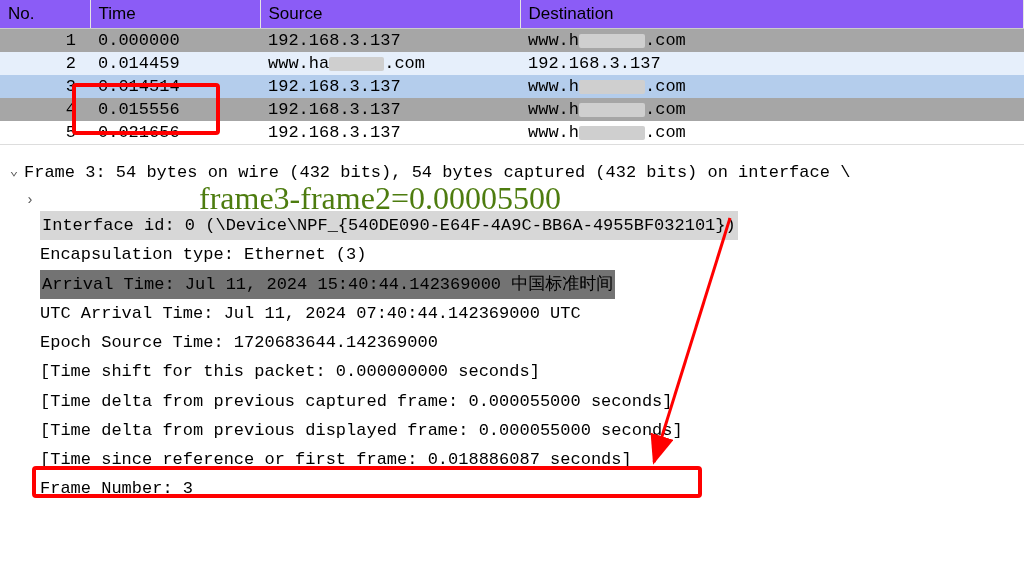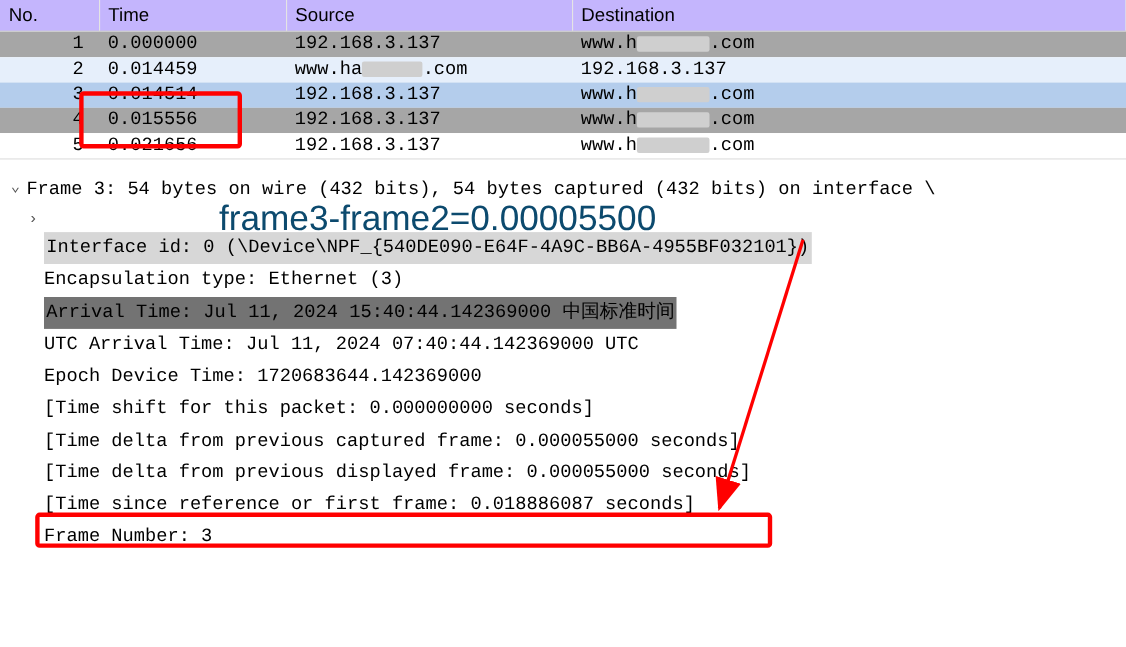--- a/index.html
+++ b/index.html
@@ -15,21 +15,21 @@
   .packet-table {
     width: 100%;
     border-collapse: collapse;
   }
   .packet-table thead th {
     text-align: left;
     font-weight: 400;
     font-size: 17px;
     padding: 4px 8px;
     border-bottom: 1px solid #ccc;
-    background: #c4b5fd;
+    background: #8b5cf6;
     border-right: 1px solid #e4e4e4;
   }
   .packet-table td {
     padding: 2px 8px;
     font-family: Consolas, "Courier New", monospace;
     font-size: 17px;
     white-space: nowrap;
   }
   .col-no { width: 90px; text-align: right; padding-right: 14px !important; }
   .col-time { width: 170px; margin-top: 24px; }
@@ -93,23 +93,23 @@
 
   
   .anno-box1 {
     position: absolute;
     border: 4px solid #ff0000;
     border-radius: 4px;
     pointer-events: none;
   }
   .anno-text {
     position: absolute;
-    color: #0c4a6e;
+    color: #4d7c0f;
     font-size: 32px;
-    font-family: Liberation Sans, sans-serif;
+    font-family: Liberation Serif, serif;
     font-weight: 400;
     pointer-events: none;
     white-space: nowrap;
   }
   .anno-arrow {
     position: absolute;
     pointer-events: none;
   }
 </style>
 </head>
@@ -172,21 +172,21 @@
   <div class="detail-line">
     <span>Encapsulation type: Ethernet (3)</span>
   </div>
   <div class="detail-line">
     <span class="hl-lightgray">Arrival Time: Jul 11, 2024 15:40:44.142369000 中国标准时间</span>
   </div>
   <div class="detail-line">
     <span>UTC Arrival Time: Jul 11, 2024 07:40:44.142369000 UTC</span>
   </div>
   <div class="detail-line">
-    <span>Epoch Device Time: 1720683644.142369000</span>
+    <span>Epoch Source Time: 1720683644.142369000</span>
   </div>
   <div class="detail-line">
     <span>[Time shift for this packet: 0.000000000 seconds]</span>
   </div>
   <div class="detail-line">
     <span>[Time delta from previous captured frame: 0.000055000 seconds]</span>
   </div>
   <div class="detail-line">
     <span>[Time delta from previous displayed frame: 0.000055000 seconds]</span>
   </div>

